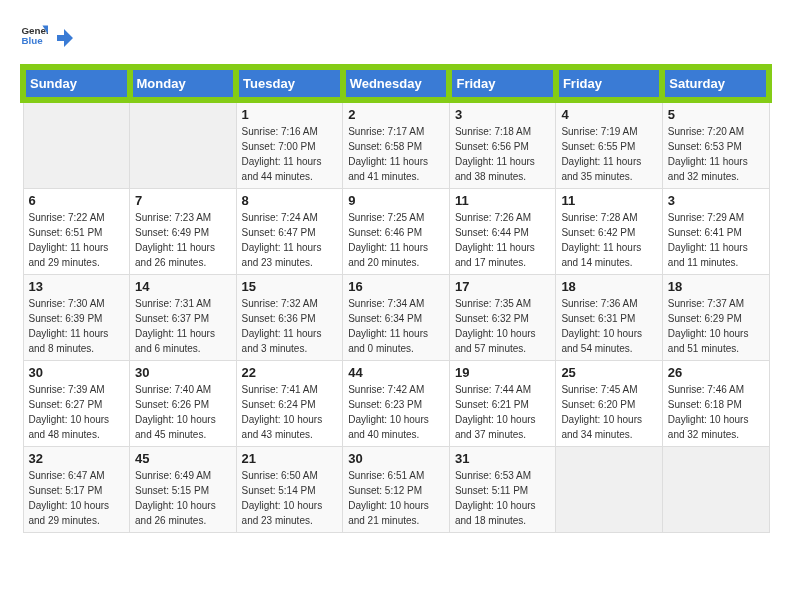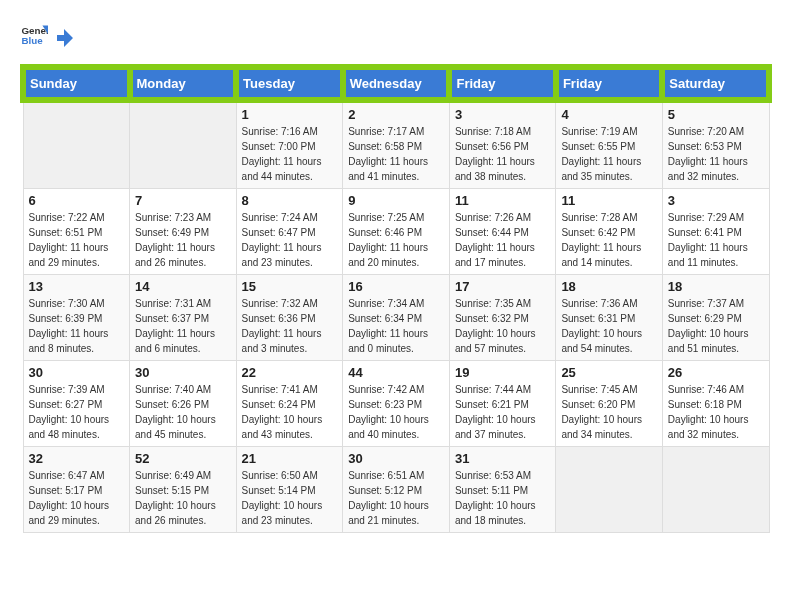--- a/index.html
+++ b/index.html
@@ -235,21 +235,21 @@
           <span class="day-number">26</span>
           <div class="day-info">Sunrise: 7:46 AM<br>Sunset: 6:18 PM<br>Daylight: 10 hours and 32 minutes.</div>
         </td>
       </tr>
       <tr>
         <td>
           <span class="day-number">32</span>
           <div class="day-info">Sunrise: 6:47 AM<br>Sunset: 5:17 PM<br>Daylight: 10 hours and 29 minutes.</div>
         </td>
         <td>
-          <span class="day-number">52</span>
+          <span class="day-number">45</span>
           <div class="day-info">Sunrise: 6:49 AM<br>Sunset: 5:15 PM<br>Daylight: 10 hours and 26 minutes.</div>
         </td>
         <td>
           <span class="day-number">21</span>
           <div class="day-info">Sunrise: 6:50 AM<br>Sunset: 5:14 PM<br>Daylight: 10 hours and 23 minutes.</div>
         </td>
         <td>
           <span class="day-number">30</span>
           <div class="day-info">Sunrise: 6:51 AM<br>Sunset: 5:12 PM<br>Daylight: 10 hours and 21 minutes.</div>
         </td>

